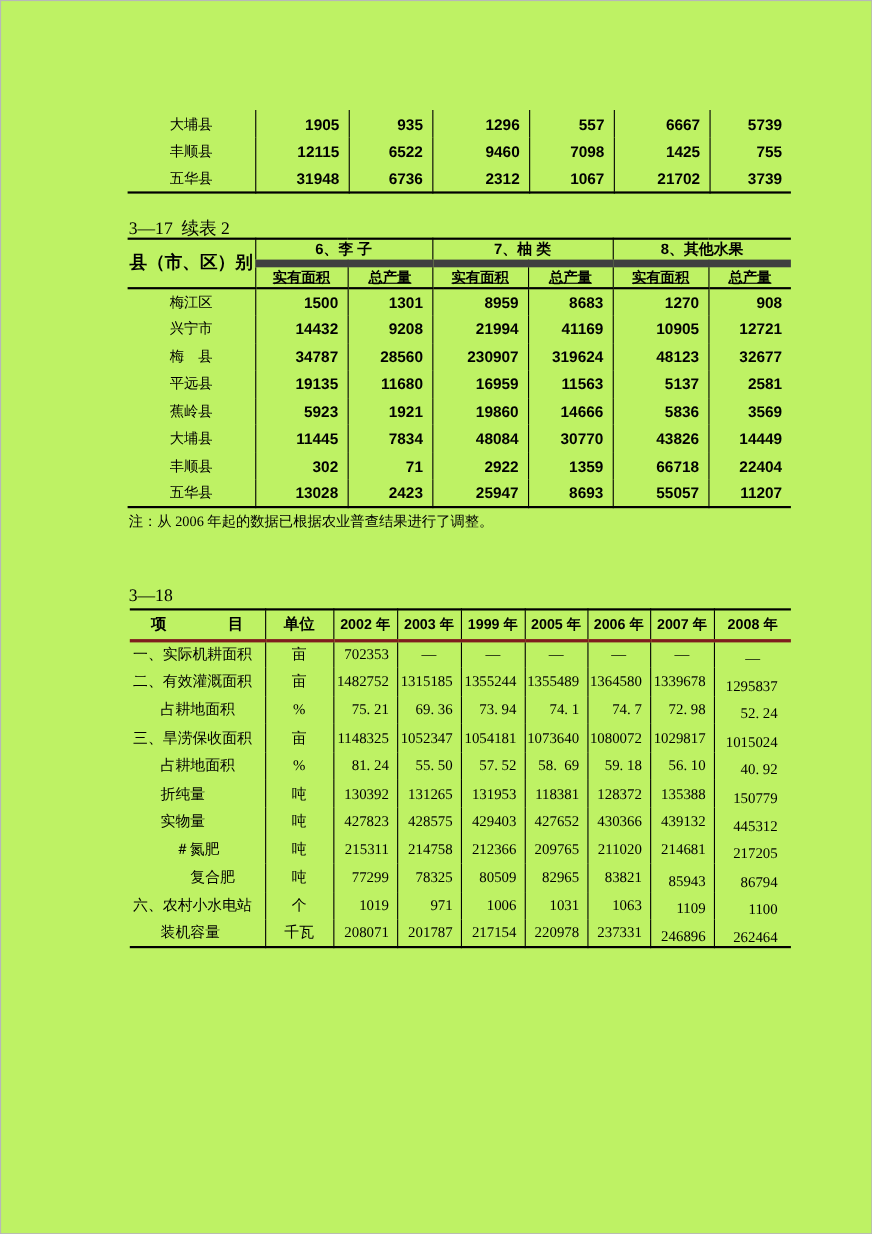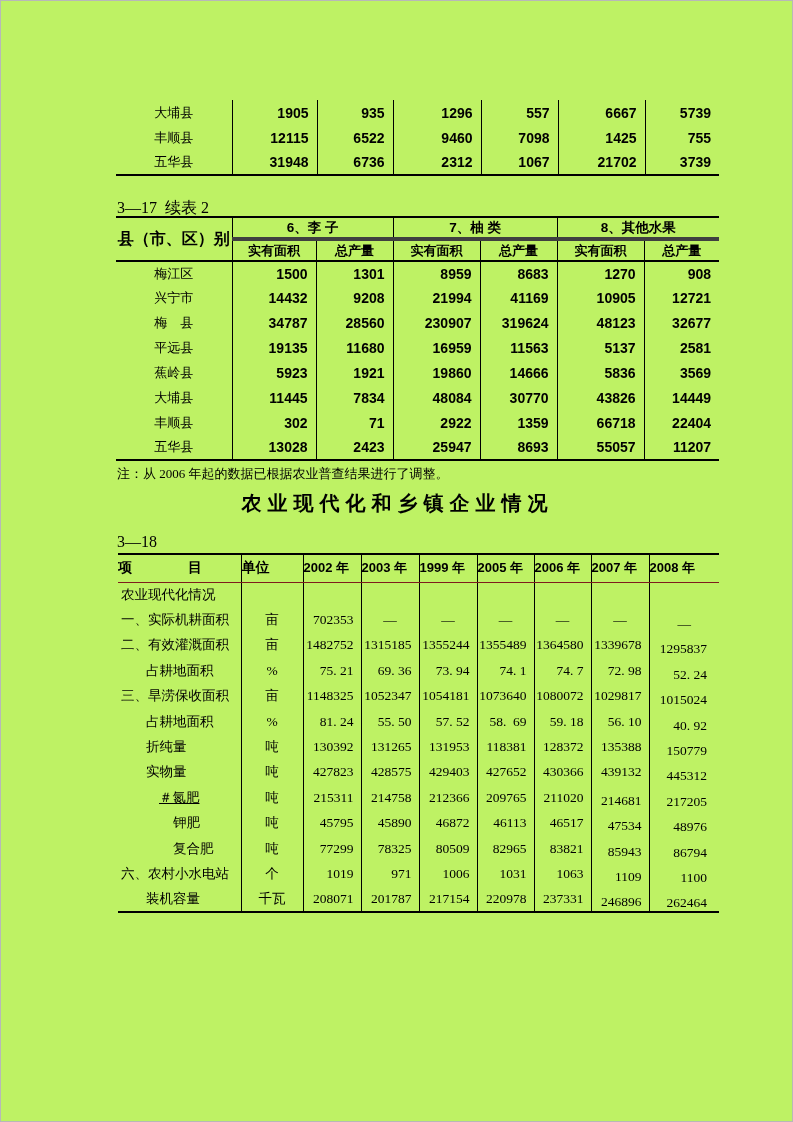--- a/index.html
+++ b/index.html
@@ -19,53 +19,53 @@
 
   
   .cname { text-align:center; font-size:13px; font-family:"Liberation Serif","DejaVu Serif",serif; }
   .num   { text-align:right; padding-right:8px; font-family:"Liberation Sans","DejaVu Sans",sans-serif; font-weight:700; font-size:14px; }
 
   
   .tbl-label { position:absolute; left:116px; font-size:16px; white-space:pre; }
   #lbl317 { top:197px; }
   #t317 { position:absolute; left:115px; top:215px; width:603px; border-top:2px solid #000; border-bottom:2px solid #000; }
   #t317 thead tr.grow { height:22px; }
-  #t317 thead tr.srow { height:22px; }
+  #t317 thead tr.srow { height:22px;text-decoration:underline; }
   #t317 tbody tr { height:24.9px; }
   #t317 th { font-family:"Liberation Sans","DejaVu Sans",sans-serif; font-weight:700; text-align:center; }
   #t317 th.colhead { font-size:16px; border-bottom:2px solid #000; }
-  #t317 th.ghead  { font-size:13.5px; border-bottom:4px solid #404040; }
+  #t317 th.ghead  { font-size:13.5px; border-bottom:7px solid #404040; }
   #t317 th.shead  { font-size:13px; border-bottom:2px solid #000; }
   #note { position:absolute; left:116px; top:464px; font-size:13px; white-space:pre; }
 
   
   #title {
     position:absolute; left:0; top:489px; width:793px; text-align:center;
     font-family:"Liberation Sans","DejaVu Sans",sans-serif; font-weight:700;
     font-size:20px; letter-spacing:6px; white-space:pre;
   }
   #lbl318 { top:532px; }
 
   
   #t318 { position:absolute; left:117px; top:552px; width:601px; border-top:2px solid #000; border-bottom:2px solid #000; }
   #t318 thead tr { height:28px; }
   #t318 tbody tr { height:25.4px; }
   #t318 th {
     font-family:"Liberation Sans","DejaVu Sans",sans-serif; font-weight:700;
-    font-size:13px; text-align:left; border-bottom:1px solid #7f1d1d;
+    font-size:13px; text-align:center; border-bottom:3px solid #7f1d1d;
   }
   #t318 th.items, #t318 th.unit-h { font-size:14px; }
   #t318 td.lbl  { font-size:13.5px; text-align:left; }
   #t318 td.unit { font-size:13.5px; text-align:center; }
   #t318 td.val  { font-size:13.5px; text-align:right; padding-right:7px; }
   #t318 td.vlast{ padding-right:12px; }
   #t318 td.dash { text-align:center; padding-right:0; }
   .i0 { padding-left:3px; }
   .i1 { padding-left:28px; }
-  .i2 { padding-left:41px;text-decoration:underline; }
+  .i2 { padding-left:41px; }
   .i3 { padding-left:55px; }
   
   #t318 tbody td.vlast span { position:relative; top:4px; }
   #t318 tbody tr:nth-child(n+9) td:nth-child(8) span { position:relative; top:3px; }
 </style>
 </head>
 <body>
 
 <div class="page">
 
@@ -209,21 +209,20 @@
           <td class="num vr"><span>25947</span></td>
           <td class="num vr"><span>8693</span></td>
           <td class="num vr"><span>55057</span></td>
           <td class="num"><span>11207</span></td>
         </tr>
       </tbody>
   </table>
 
   <div id="note">注：从 2006 年起的数据已根据农业普查结果进行了调整。</div>
 
-  <div id="title">农业现代化和乡镇企业情况</div>
 
   <div id="lbl318" class="tbl-label">3—18</div>
 
   <table id="t318">
     <colgroup>
       <col style="width:123px">
         <col style="width:62px">
         <col style="width:58px">
       <col style="width:58px">
         <col style="width:58px">
@@ -240,31 +239,20 @@
         <th class="vr">2003 年</th>
         <th class="vr">1999 年</th>
         <th class="vr">2005 年</th>
         <th class="vr">2006 年</th>
         <th class="vr">2007 年</th>
         <th>2008 年</th>
       </tr>
     </thead>
     <tbody>
         <tr>
-          <td class="lbl vr i0"><span>农业现代化情况</span></td>
-          <td class="unit vr"></td>
-          <td class="val vr"></td>
-          <td class="val vr"></td>
-          <td class="val vr"></td>
-          <td class="val vr"></td>
-          <td class="val vr"></td>
-          <td class="val vr"></td>
-          <td class="val vlast"></td>
-        </tr>
-        <tr>
           <td class="lbl vr i0"><span>一、实际机耕面积</span></td>
           <td class="unit vr"><span>亩</span></td>
           <td class="val vr"><span>702353</span></td>
           <td class="val vr dash"><span>—</span></td>
           <td class="val vr dash"><span>—</span></td>
           <td class="val vr dash"><span>—</span></td>
           <td class="val vr dash"><span>—</span></td>
           <td class="val vr dash"><span>—</span></td>
           <td class="val vlast dash"><span>—</span></td>
         </tr>
@@ -339,31 +327,20 @@
           <td class="unit vr"><span>吨</span></td>
           <td class="val vr"><span>215311</span></td>
           <td class="val vr"><span>214758</span></td>
           <td class="val vr"><span>212366</span></td>
           <td class="val vr"><span>209765</span></td>
           <td class="val vr"><span>211020</span></td>
           <td class="val vr"><span>214681</span></td>
           <td class="val vlast"><span>217205</span></td>
         </tr>
         <tr>
-          <td class="lbl vr i3"><span>钾肥</span></td>
-          <td class="unit vr"><span>吨</span></td>
-          <td class="val vr"><span>45795</span></td>
-          <td class="val vr"><span>45890</span></td>
-          <td class="val vr"><span>46872</span></td>
-          <td class="val vr"><span>46113</span></td>
-          <td class="val vr"><span>46517</span></td>
-          <td class="val vr"><span>47534</span></td>
-          <td class="val vlast"><span>48976</span></td>
-        </tr>
-        <tr>
           <td class="lbl vr i3"><span>复合肥</span></td>
           <td class="unit vr"><span>吨</span></td>
           <td class="val vr"><span>77299</span></td>
           <td class="val vr"><span>78325</span></td>
           <td class="val vr"><span>80509</span></td>
           <td class="val vr"><span>82965</span></td>
           <td class="val vr"><span>83821</span></td>
           <td class="val vr"><span>85943</span></td>
           <td class="val vlast"><span>86794</span></td>
         </tr>

